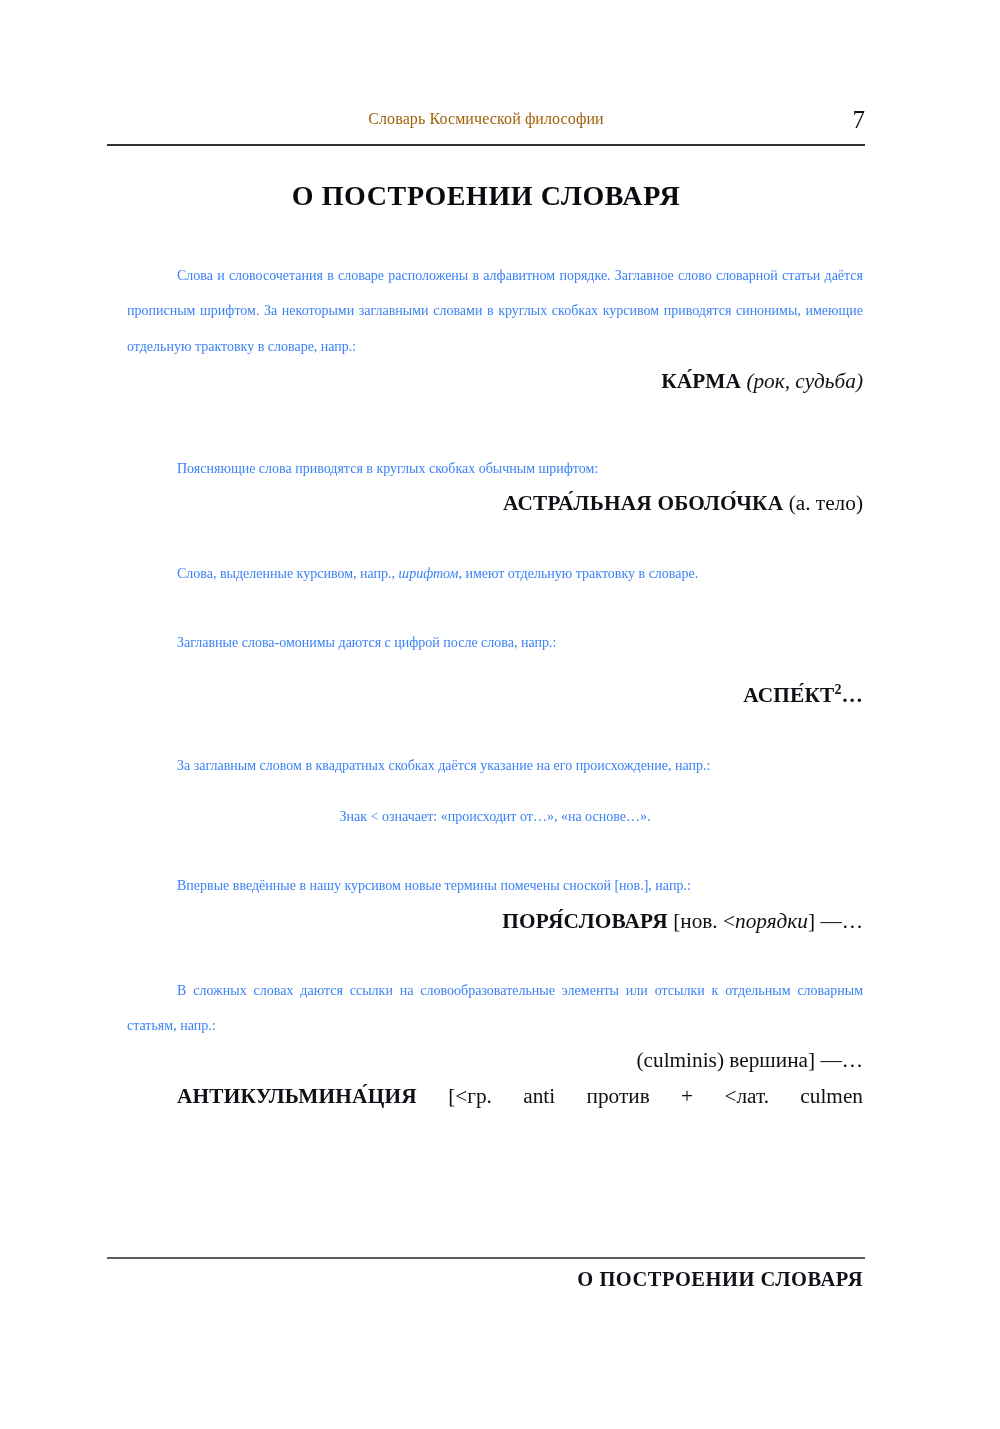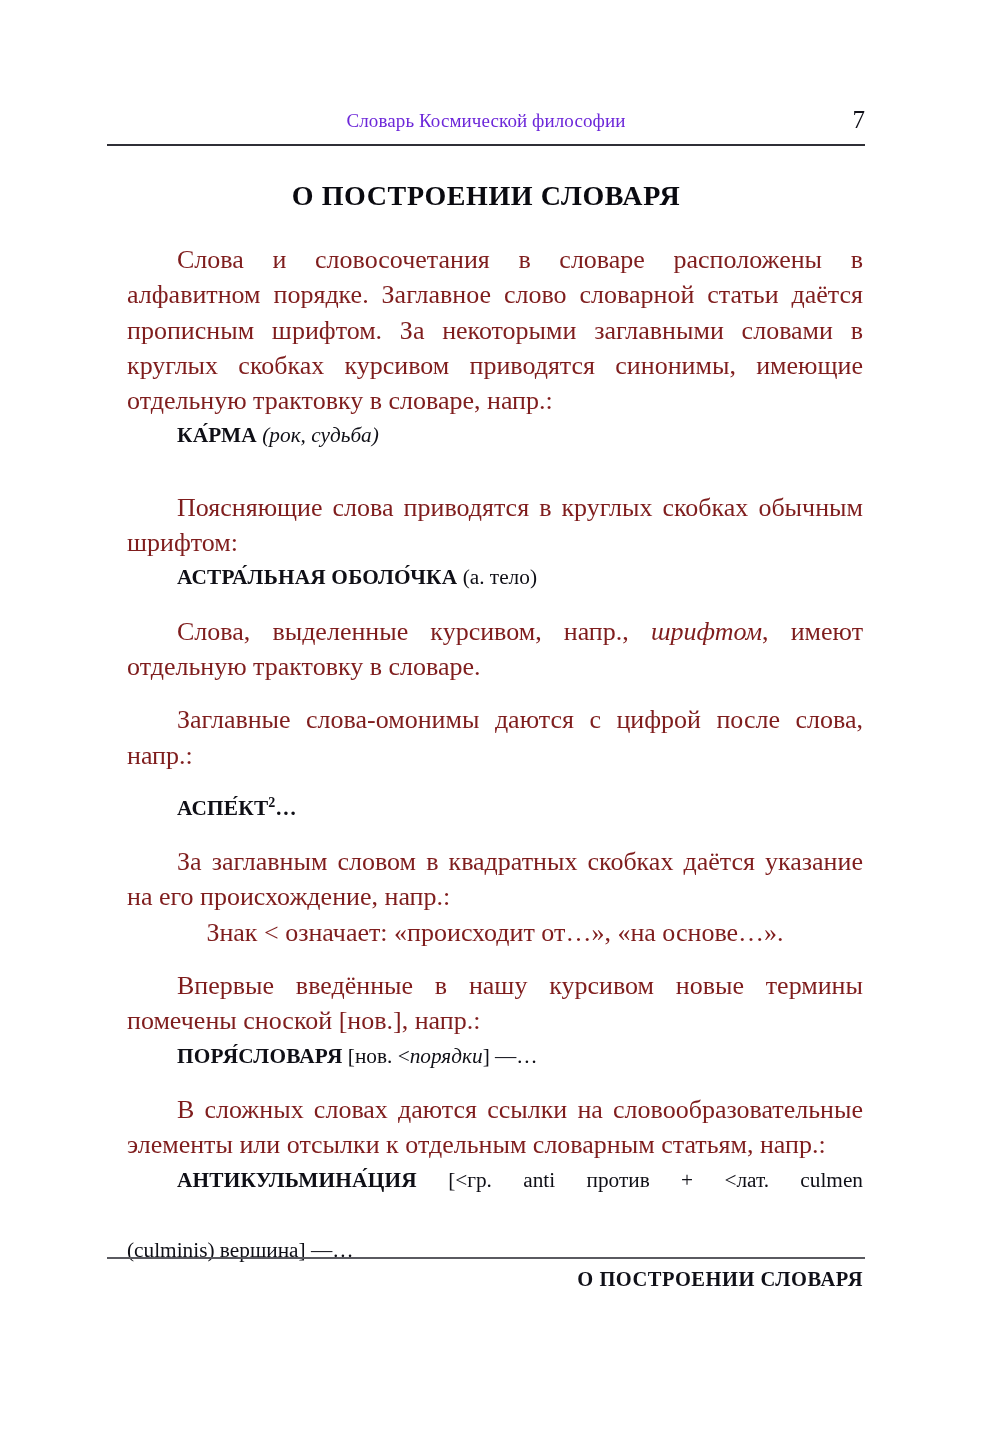--- a/index.html
+++ b/index.html
@@ -30,23 +30,23 @@
   .running-head {
     position: absolute;
     left: 107px;
     top: 110px;
     width: 758px;
     display: flex;
     align-items: baseline;
     justify-content: center;
   }
   .running-head-title {
-    font-size: 19px;
+    font-size: 16px;
     letter-spacing: 0.1px;
-    color: #6d28d9;
+    color: #a16207;
     white-space: nowrap;
   }
   .page-number {
     position: absolute;
     right: 0;
     top: -4px;
     font-size: 25px;
     font-weight: 400;
     color: #101018;
   }
@@ -74,40 +74,40 @@
 
   
   .column {
     position: absolute;
     left: 127px;
     top: 242px;
     width: 736px;
   }
 
   p.para {
-    margin: 0 0 0 0;
-    font-size: 26px;
+    margin: 16px 0 0 0;
+    font-size: 14px;
     line-height: 35.3px;
     text-align: justify;
     text-indent: 50px;
     text-justify: inter-word;
     hyphens: manual;
-    color: #7f1d1d;
+    color: #3b82f6;
   }
   p.para.last-left {
     text-align: center;
   }
 
   
   p.entry {
     margin: 0;
     font-size: 21.3px;
     line-height: 35.3px;
     text-indent: 50px;
-    text-align: left;
+    text-align: right;
     color: #0f0f16;
   }
   p.entry.justified {
     text-align: justify;
     text-justify: inter-word;
   }
   p.entry.justified::after {
     content: "";
     display: inline-block;
     width: 100%;
@@ -203,21 +203,21 @@
     <div class="gap-md"></div>
 
     <p class="para">Впервые введённые в нашу курсивом новые термины помечены сноской [нов.], напр.:</p>
 
     <p class="entry"><span class="headword">ПОРЯ́СЛОВАРЯ</span> <span>[нов. &lt;</span><span class="ital">порядки</span><span>] —…</span></p>
 
     <div class="gap-md"></div>
 
     <p class="para">В сложных словах даются ссылки на словообразовательные элементы или отсылки к отдельным словарным статьям, напр.:</p>
 
+    <p class="entry" style="text-indent:0"><span>(culminis) вершина] —…</span></p>
     <p class="entry justified"><span class="headword">АНТИКУЛЬМИНА́ЦИЯ</span> <span>[&lt;гр. anti против + &lt;лат. culmen</span></p>
-    <p class="entry" style="text-indent:0"><span>(culminis) вершина] —…</span></p>
 
   </div>
 
   <div class="rule-bottom"></div>
   <div class="footer-title">О ПОСТРОЕНИИ СЛОВАРЯ</div>
 
 </div>
 
 </body></html>

